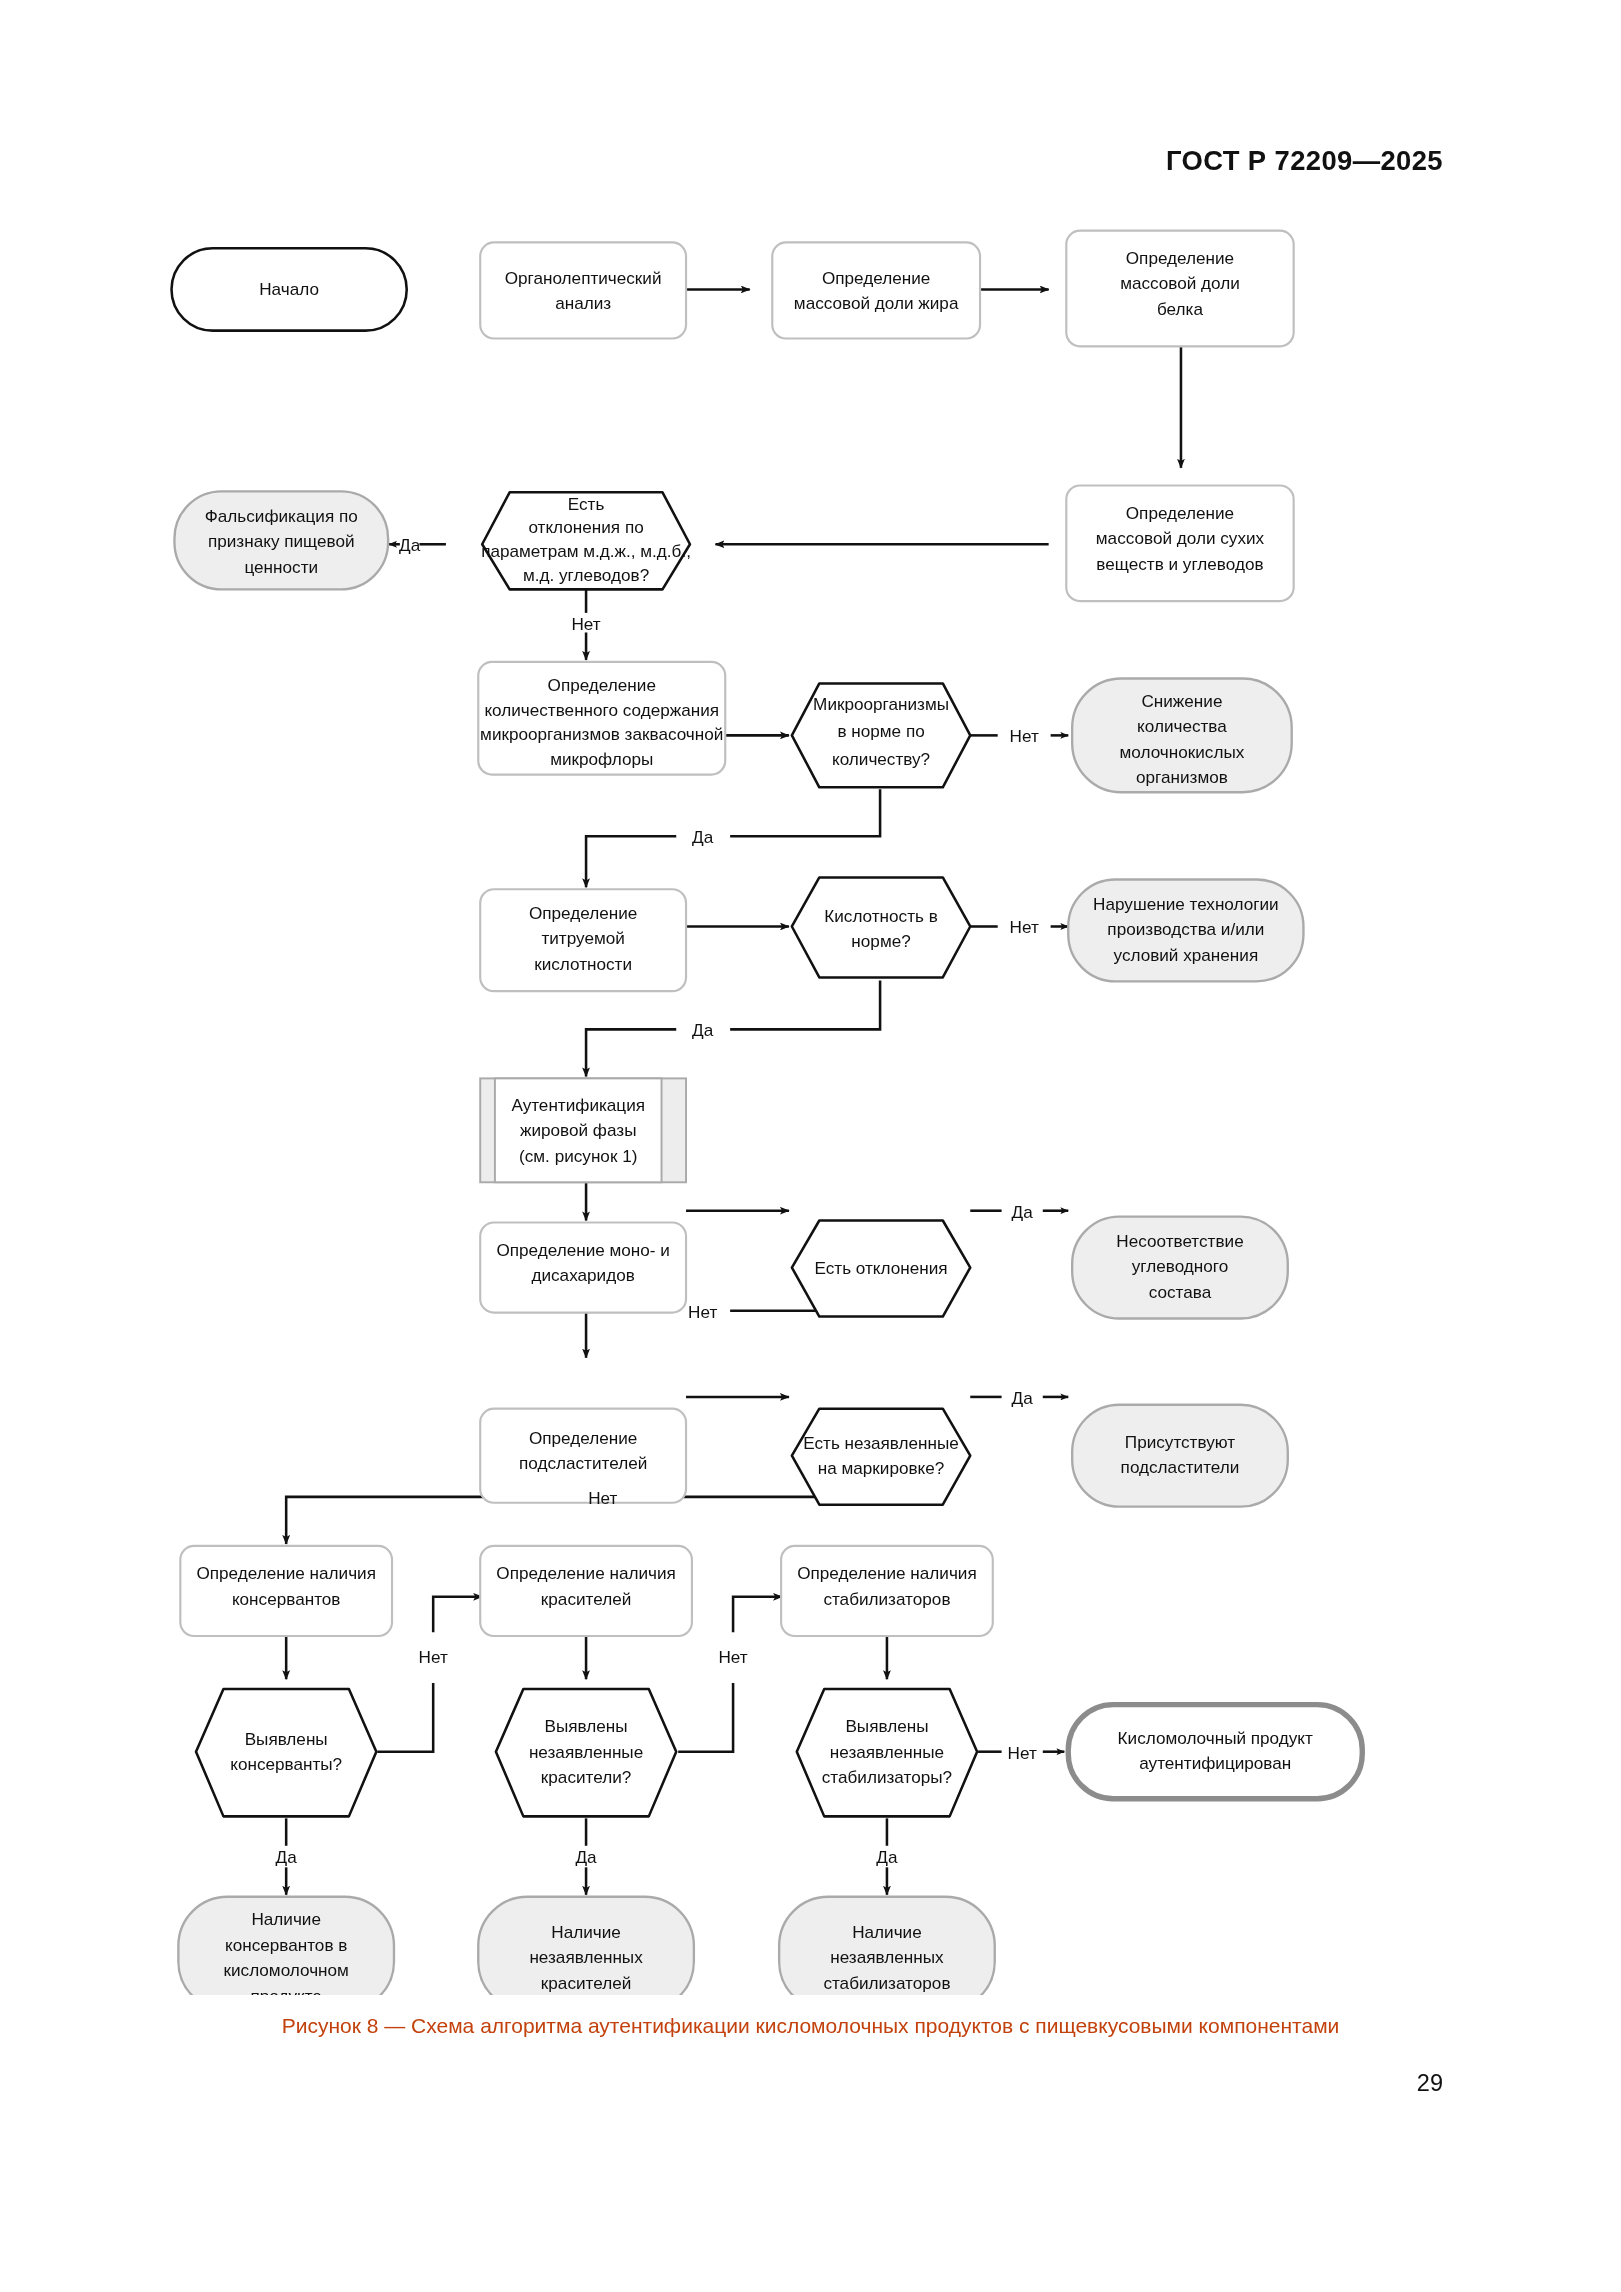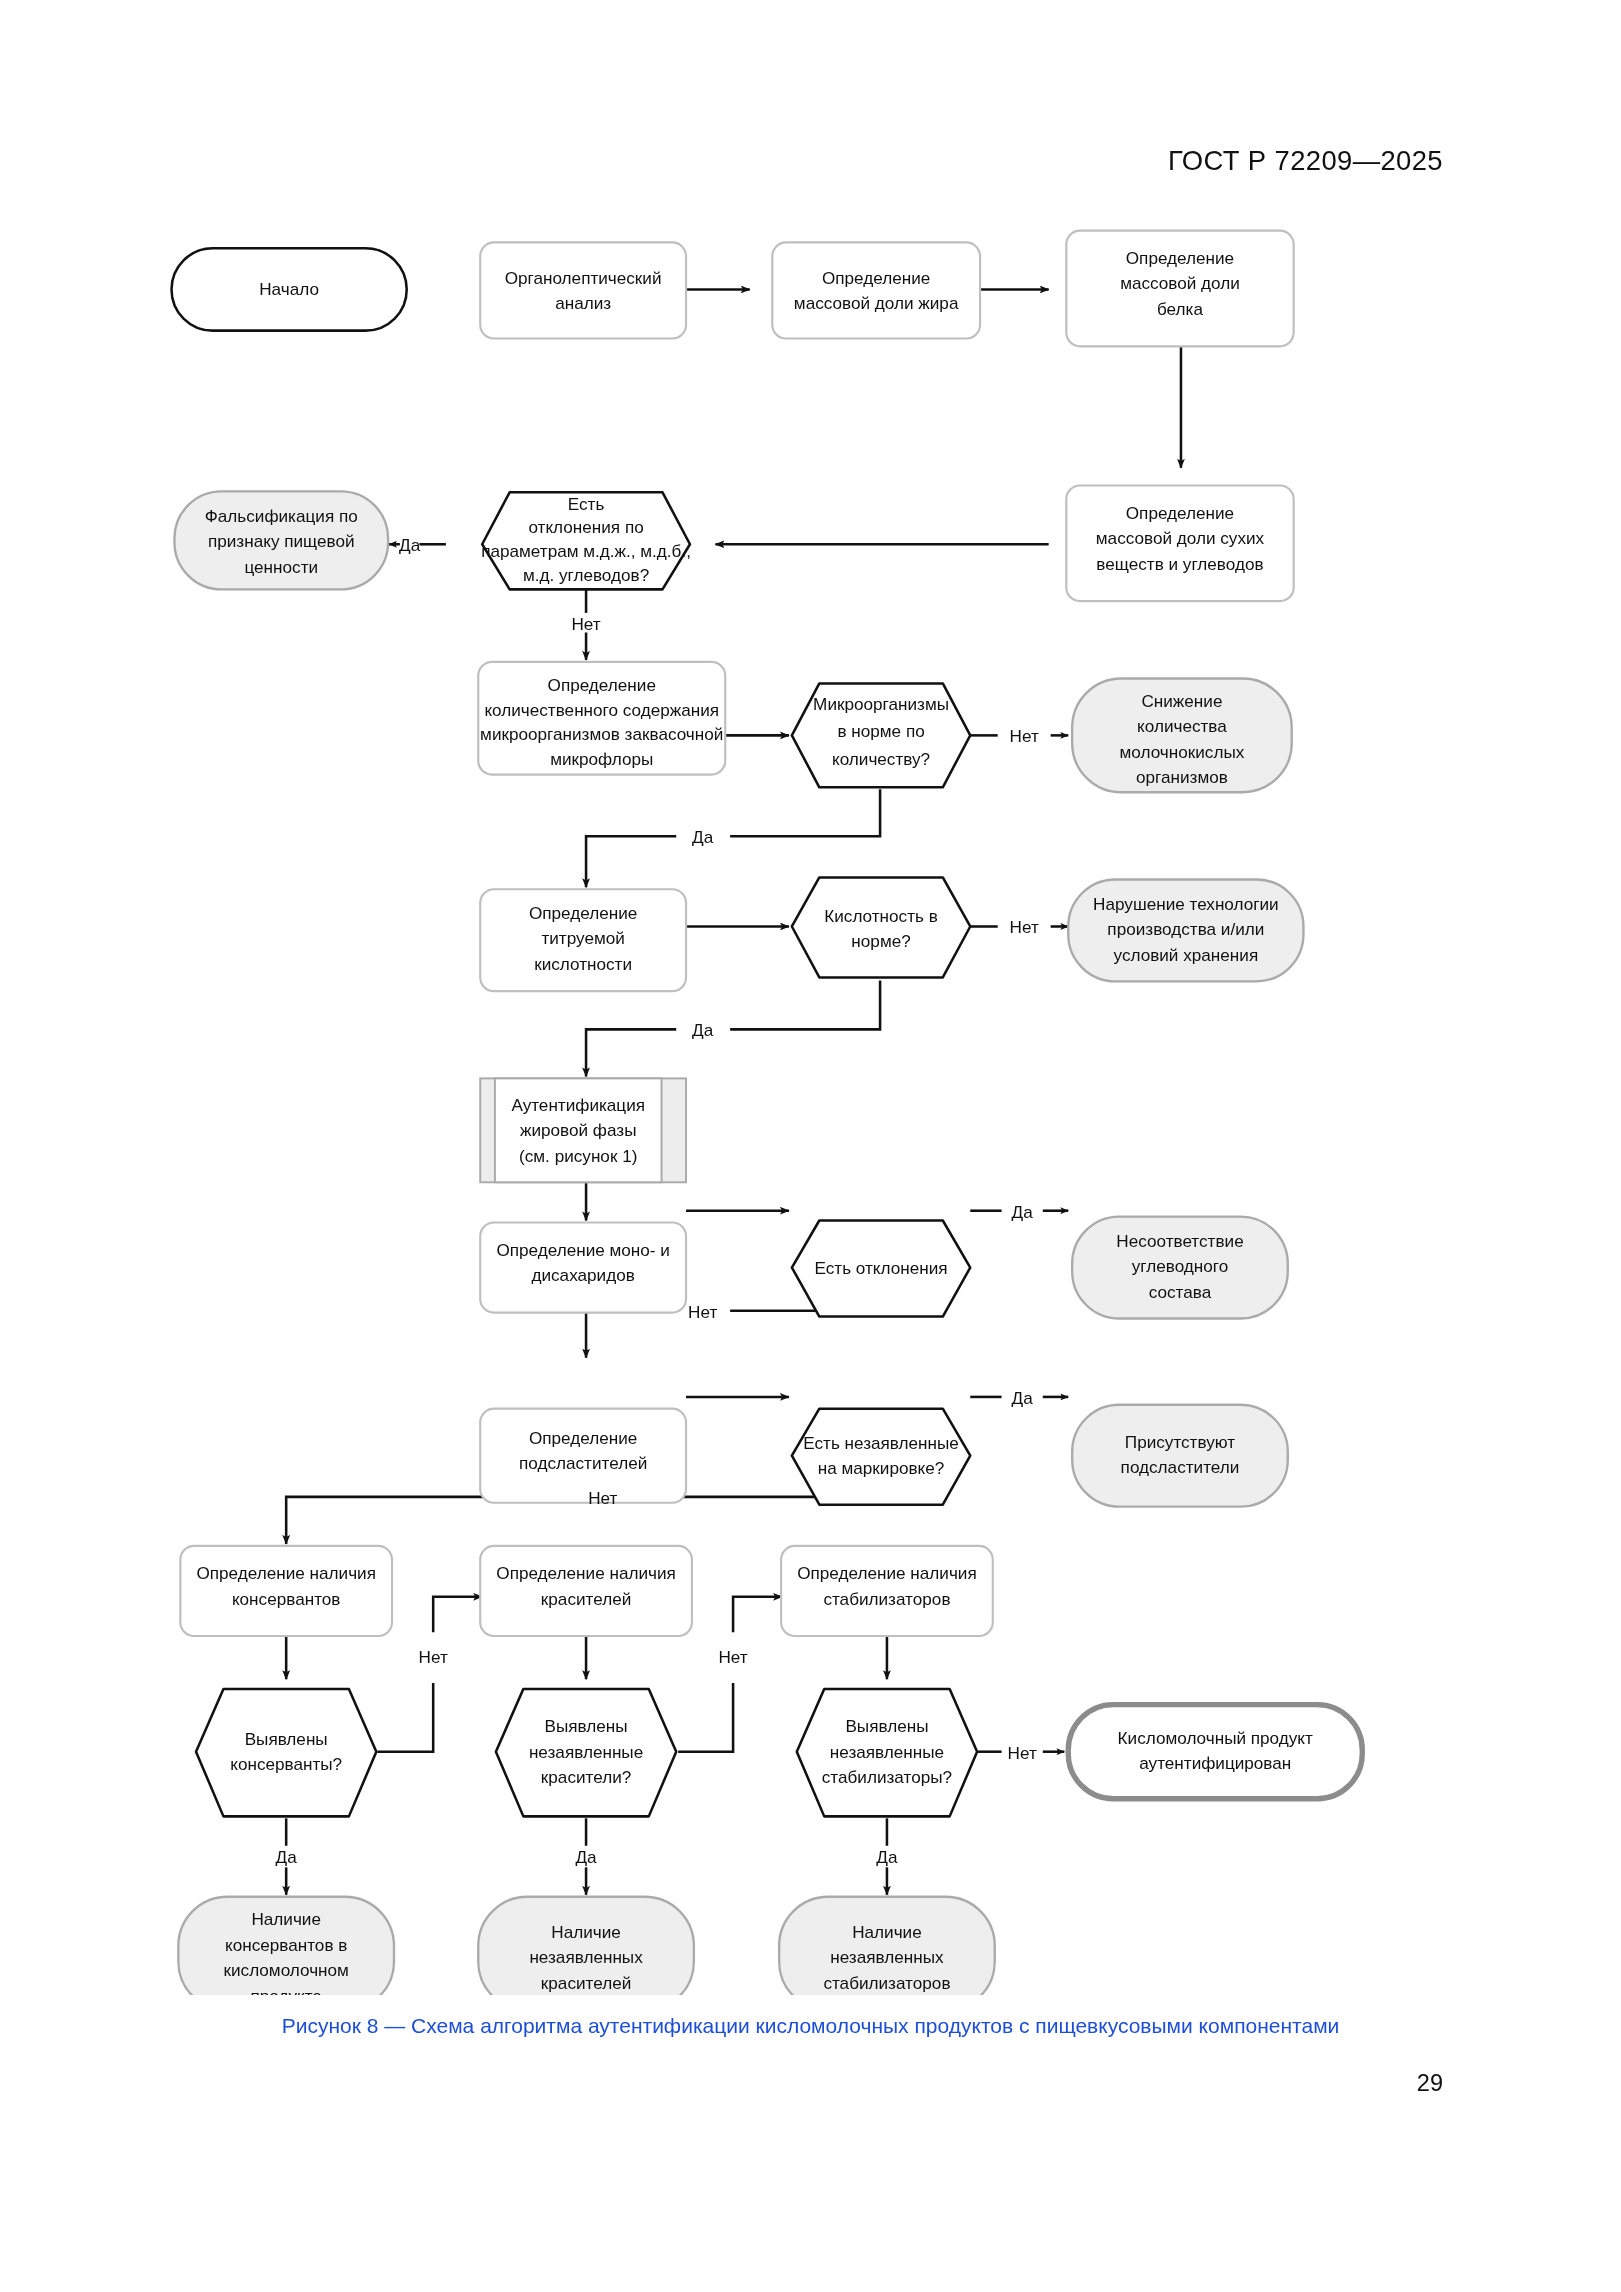--- a/index.html
+++ b/index.html
@@ -1,21 +1,21 @@
 <!DOCTYPE html>
 <html><head>
 <meta charset="utf-8">
 <style>
   html,body{margin:0;padding:0;background:#ffffff;}
   body{width:1621px;height:2293px;font-family:"Liberation Sans","DejaVu Sans",sans-serif;color:#1a1a1a;}
   .page{position:relative;width:1621px;height:2293px;overflow:hidden;background:#fff;}
-  .doc-header{position:absolute;top:145px;right:178px;font-size:27.4px;font-weight:normal;letter-spacing:0.4px;color:#111;}
+  .doc-header{position:absolute;top:145px;right:178px;font-size:27.4px;font-weight:bold;letter-spacing:0.4px;color:#111;}
   .figure-wrap{position:absolute;left:0;top:201px;width:1621px;height:1794px;}
   svg.flow{display:block;width:1621px;height:1794px;}
-  .caption{position:absolute;left:0;top:2014px;width:1621px;text-align:center;font-size:21px;color:#1d4ed8;}
+  .caption{position:absolute;left:0;top:2014px;width:1621px;text-align:center;font-size:21px;color:#c2410c;}
   .pagenum{position:absolute;right:178px;top:2070px;font-size:23.5px;color:#111;margin-left:36px;}
   text{font-family:"Liberation Sans","DejaVu Sans",sans-serif;fill:#111;}
   .nd{font-size:17.5px;}
   .edge-lbl{font-size:17.5px;}
 </style>
 </head>
 <body>
 
 <div class="page">
 

